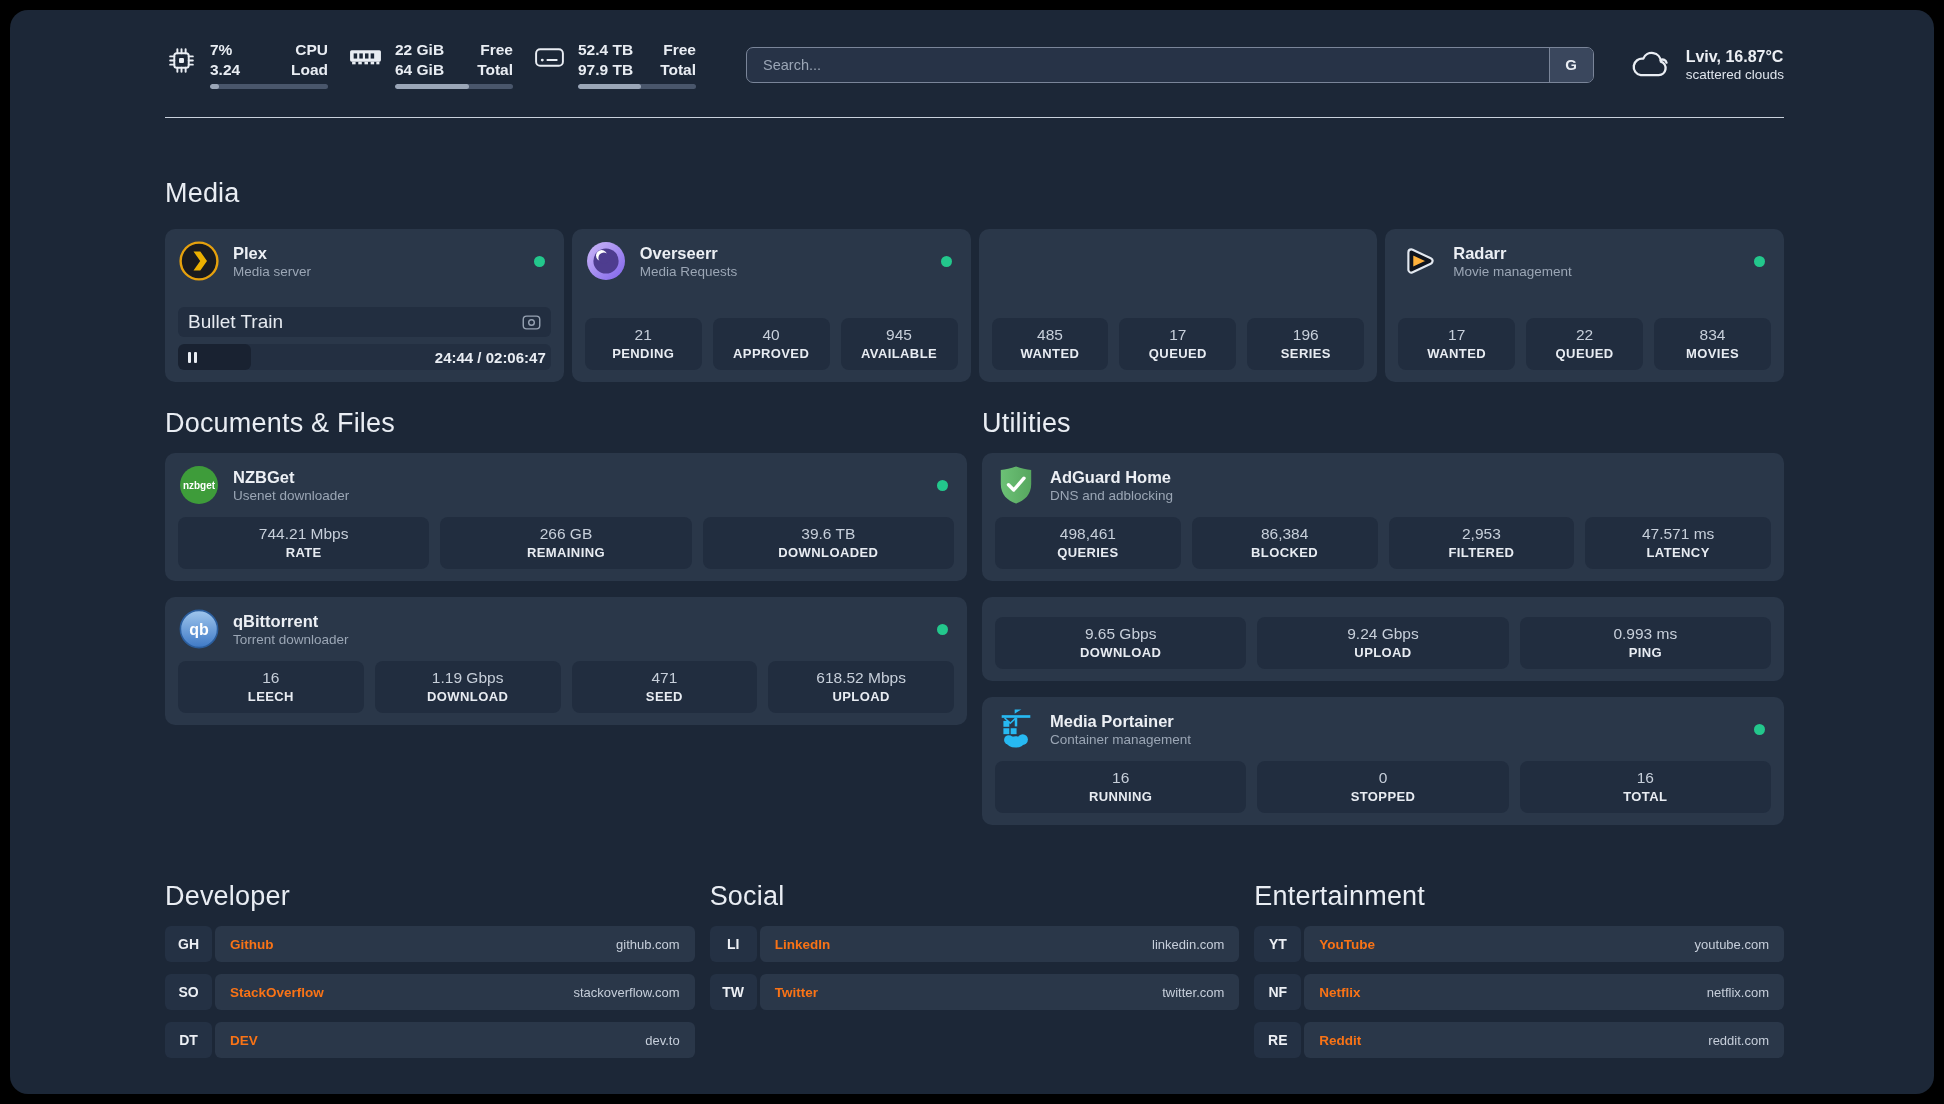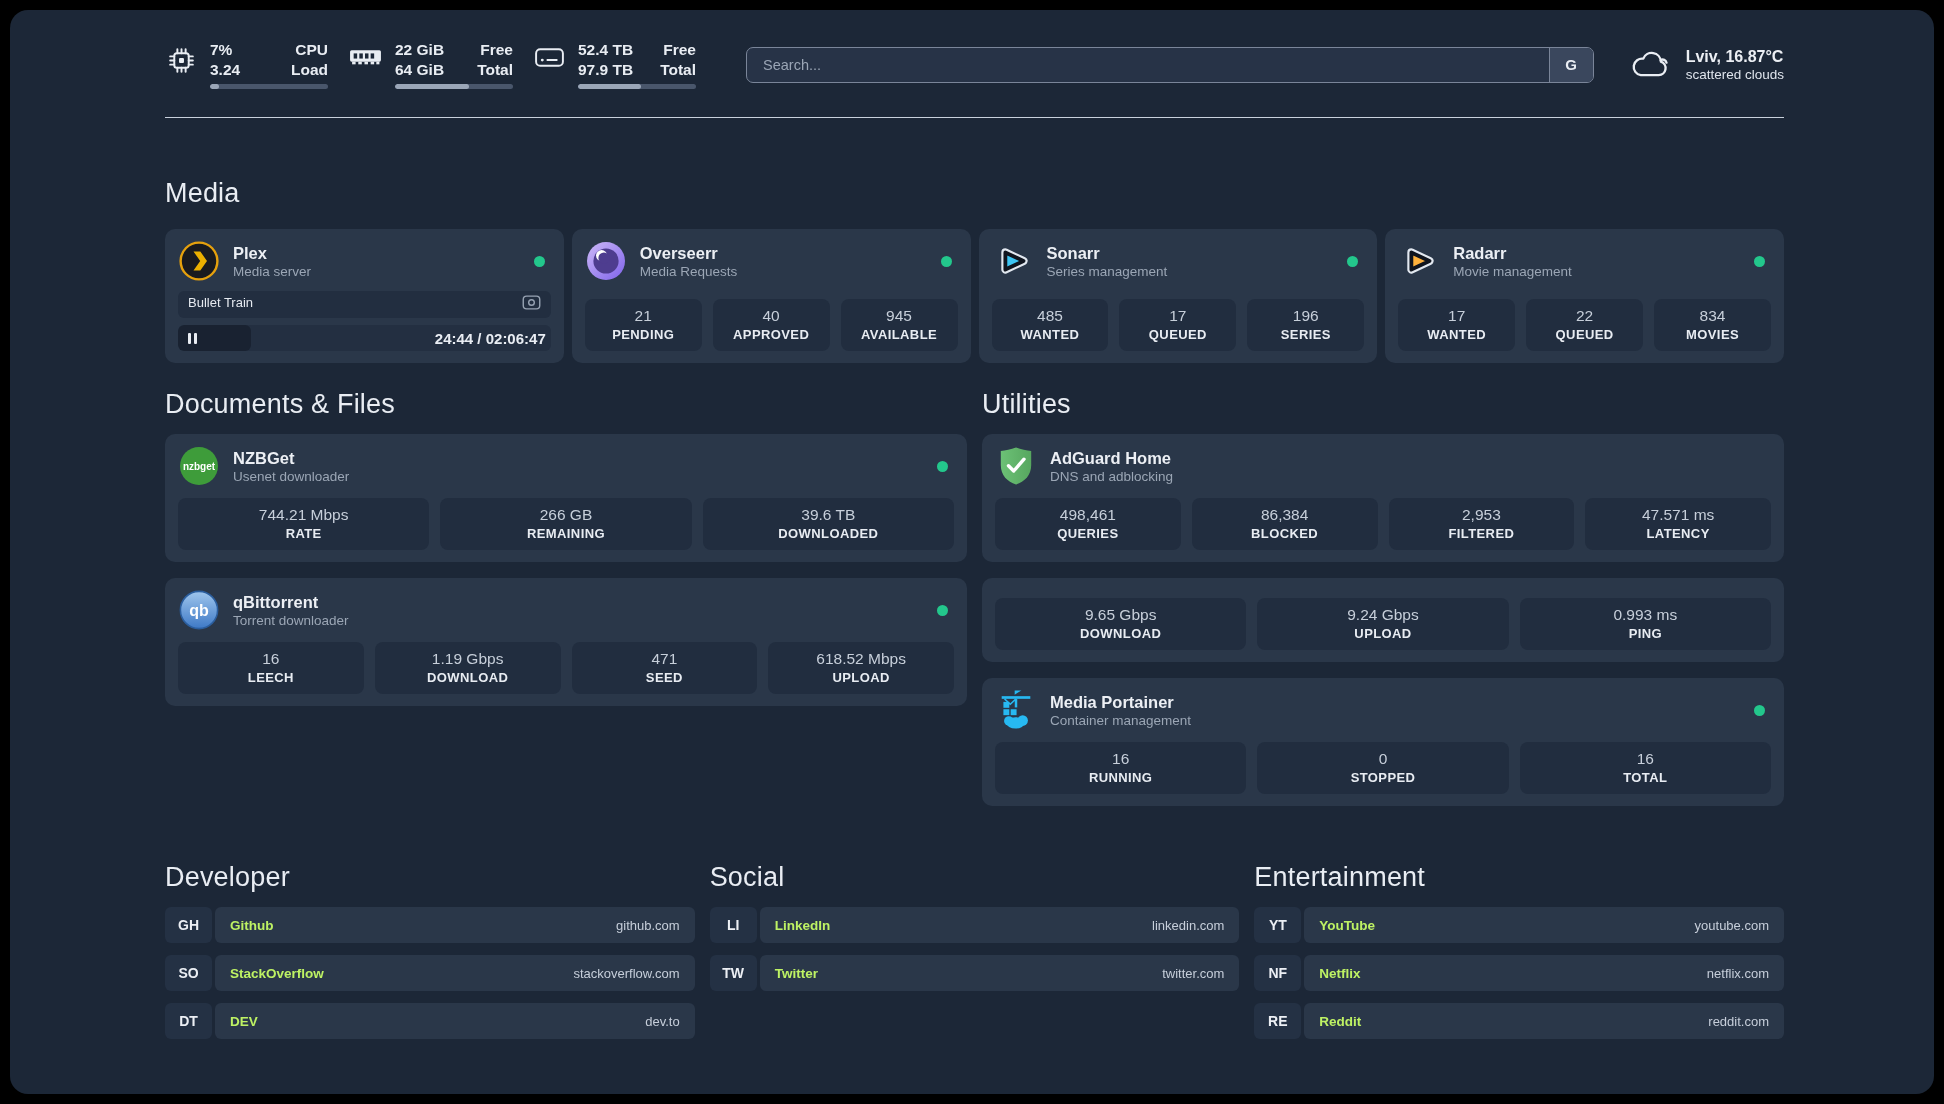--- a/index.html
+++ b/index.html
@@ -55,41 +55,41 @@
   .ctitles { display:flex; flex-direction:column; gap:1px; }
   .cname { font-size:16.5px; font-weight:700; color:#ECEFF4; }
   .cdesc { font-size:13.5px; color:#9BA6B5; }
   .dot { width:11px; height:11px; border-radius:50%; background:#23C78C; margin-left:auto; margin-right:6px; flex:0 0 auto; }
   .stats { display:flex; gap:11px; margin-top:auto; padding-top:10px; }
   .stat { flex:1; background:#212D3F; border-radius:8px; padding:7px 6px 8px; text-align:center; }
   .sval { font-size:15.5px; color:#C7CFDA; line-height:19px; }
   .slab { font-size:13px; font-weight:700; color:#E8ECF2; letter-spacing:.4px; line-height:17px; margin-top:1px; }
 
   
-  .ptitle { margin-top:8px; background:#222E40; border-radius:6px; padding:4px 10px;
-            display:flex; justify-content:space-between;
-            font-size:13px; color:#E6EAF0; min-height:27px; }
+  .ptitle { margin-top:24px; background:#222E40; border-radius:6px; padding:4px 10px;
+            display:flex; align-items:center; justify-content:space-between;
+            font-size:19px; color:#E6EAF0; min-height:27px; }
   .casticon { display:flex; }
   .pprog { margin-top:7px; height:26px; background:#232F41; border-radius:6px;
            position:relative; display:flex; align-items:center; overflow:hidden; }
   .pelapsed { height:100%; background:#192231; border-radius:6px;
               display:flex; align-items:center; padding-left:10px; }
   .pauseicon { display:flex; gap:3px; }
   .pauseicon i { display:block; width:3px; height:11px; background:#E9EDF3; border-radius:1px; }
   .ptime { position:absolute; right:5px; font-size:15px; font-weight:700; color:#E9EDF3; }
 
   
   .links { display:grid; grid-template-columns:repeat(3,1fr); gap:15px; margin-top:56px; }
   .linkcol .sechead { margin-bottom:14px; }
   .linkrow { display:flex; gap:3px; margin-bottom:12px; height:36px; }
   .ltag { width:47px; background:#243144; border-radius:6px; display:flex; align-items:center;
           justify-content:center; font-size:14px; font-weight:700; color:#ECEFF4; flex:0 0 auto; }
   .lbody { flex:1; background:#2A3749; border-radius:6px; display:flex; align-items:center;
            justify-content:space-between; padding:0 15px; cursor:pointer; }
-  .lname { font-size:13.5px; font-weight:600; color:#bef264; }
+  .lname { font-size:13.5px; font-weight:600; color:#f97316; }
   .lurl { font-size:13px; color:#C6CEDA; }
 </style>
 </head>
 <body>
 
 <div class="panel">
   <div class="content">
 
     <div class="topbar">
 
@@ -262,33 +262,20 @@
               <div class="sval">40</div>
               <div class="slab">APPROVED</div>
             </div>
             <div class="stat">
               <div class="sval">945</div>
               <div class="slab">AVAILABLE</div>
             </div>
           </div>
         </div>
         <div class="card">
-          <div class="chead">
-            <div class="appicon">
-              <svg viewBox="0 0 44 44" width="42" height="42">
-                <path d="M14 13 33 22 14 31Z" fill="none" stroke="#E2E8F0" stroke-width="8.5" stroke-linejoin="round"></path>
-                <path d="M14 13 33 22 14 31Z" fill="#3DC5F3" stroke="#10151F" stroke-width="4" stroke-linejoin="round"></path>
-              </svg>
-            </div>
-            <div class="ctitles">
-              <div class="cname">Sonarr</div>
-              <div class="cdesc">Series management</div>
-            </div>
-            <span class="dot"></span>
-          </div>
           <div class="stats">
             <div class="stat">
               <div class="sval">485</div>
               <div class="slab">WANTED</div>
             </div>
             <div class="stat">
               <div class="sval">17</div>
               <div class="slab">QUEUED</div>
             </div>
             <div class="stat">

